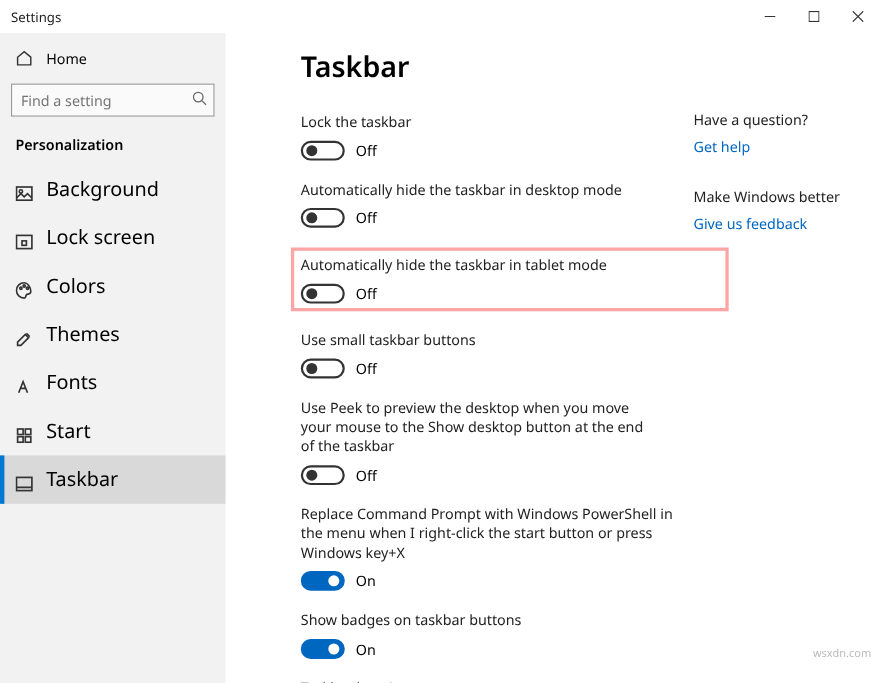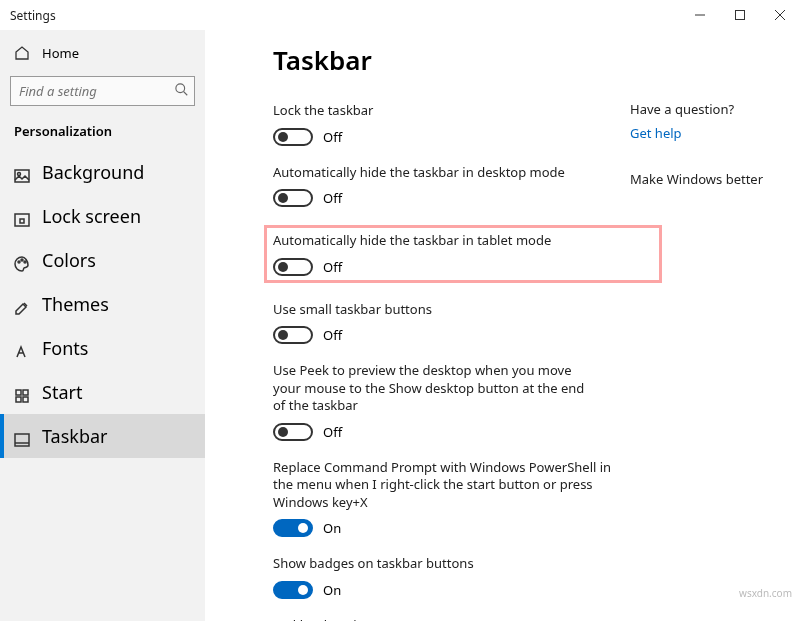--- a/index.html
+++ b/index.html
@@ -10,21 +10,21 @@
 .win-controls { margin-left: auto; display: flex; }
 .win-btn { width: 40px; height: 30px; display: flex; align-items: center; justify-content: center; font-size: 11px; color: #333; }
 .win-btn svg { width: 10px; height: 10px; }
 
 .content { display: flex; height: calc(100% - 30px); gap: 40px; }
 
 .sidebar { width: 205px; background: #f2f2f2; height: 100%; padding-top: 8px; }
 .home-row { display: flex; align-items: center; padding: 6px 14px; font-size: 13px; }
 .home-row svg { width: 16px; height: 16px; margin-right: 12px; }
 .search-wrap { margin: 8px 10px 12px 10px; position: relative; }
-.search-input { width: 100%; height: 30px; padding: 4px 26px 4px 8px; border: 1px solid #999; background: #fafafa; font-size: 13px; font-style: italic; color: #666; }
+.search-input { width: 100%; height: 30px; padding: 4px 26px 4px 8px; border: 1px solid #999; background: #fafafa; font-size: 13px; color: #666; }
 .search-icon { position: absolute; right: 6px; top: 7px; width: 14px; height: 14px; }
 .section-hdr { font-weight: 600; padding: 4px 14px 10px 14px; font-size: 13px; }
 .nav-item { display: flex; align-items: flex-end; padding: 10px 14px; font-size: 18px; cursor: default; position: relative; }
 .nav-item svg { width: 16px; height: 16px; margin-right: 12px; fill: none; stroke: #333; stroke-width: 1.5; }
 .nav-item.active { background: #d9d9d9; }
 .nav-item.active::before { content: ""; position: absolute; left: 0; top: 0; bottom: 0; width: 4px; background: #0078d4; }
 
 .main { flex: 1; padding: 12px 28px 10px 28px; overflow-y: auto; position: relative; }
 .main h1 { font-weight: 600; font-size: 26px; margin-bottom: 24px; }
 
@@ -216,17 +216,18 @@
 
     <div class="setting">
       <div class="slabel">Taskbar location on screen</div>
 
     </div>
 
     <div class="right-col">
       <div class="rh">Have a question?</div>
       <a class="rlink">Get help</a>
       <div class="rh">Make Windows better</div>
+      <a class="rlink">Give us feedback</a>
     </div>
   </div>
 </div>
 
 <div class="footer-mark">wsxdn.com</div>
 
 </body></html>

